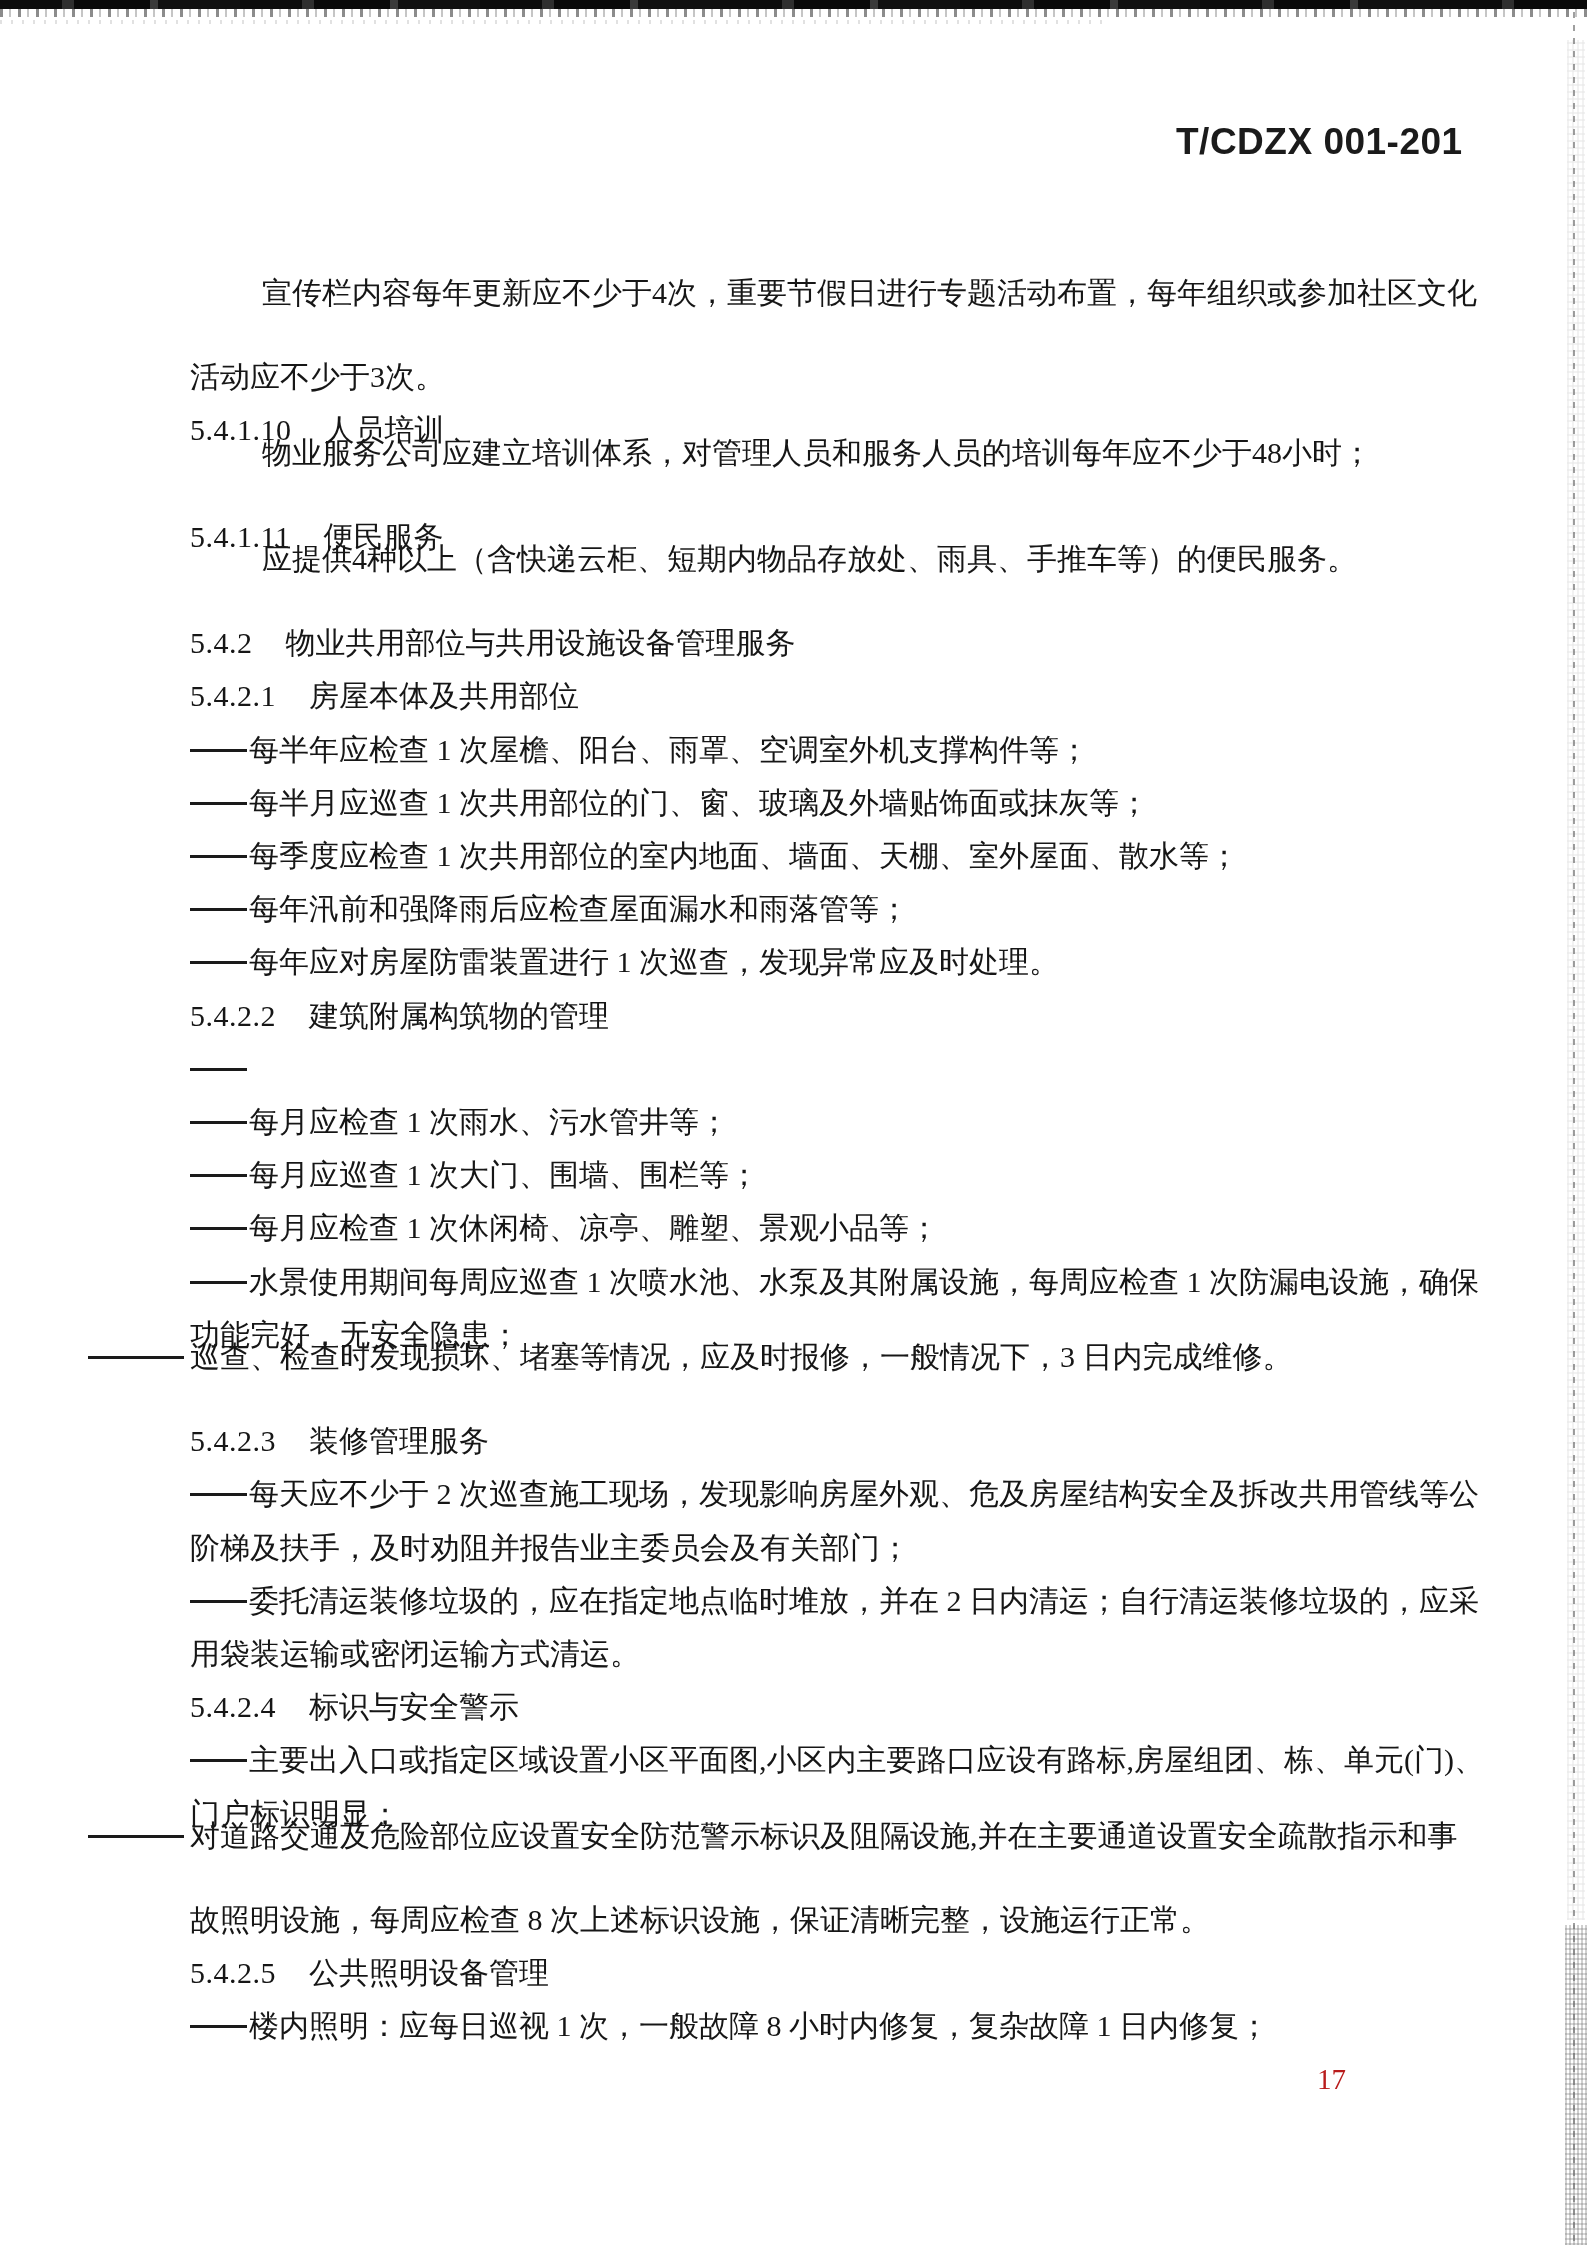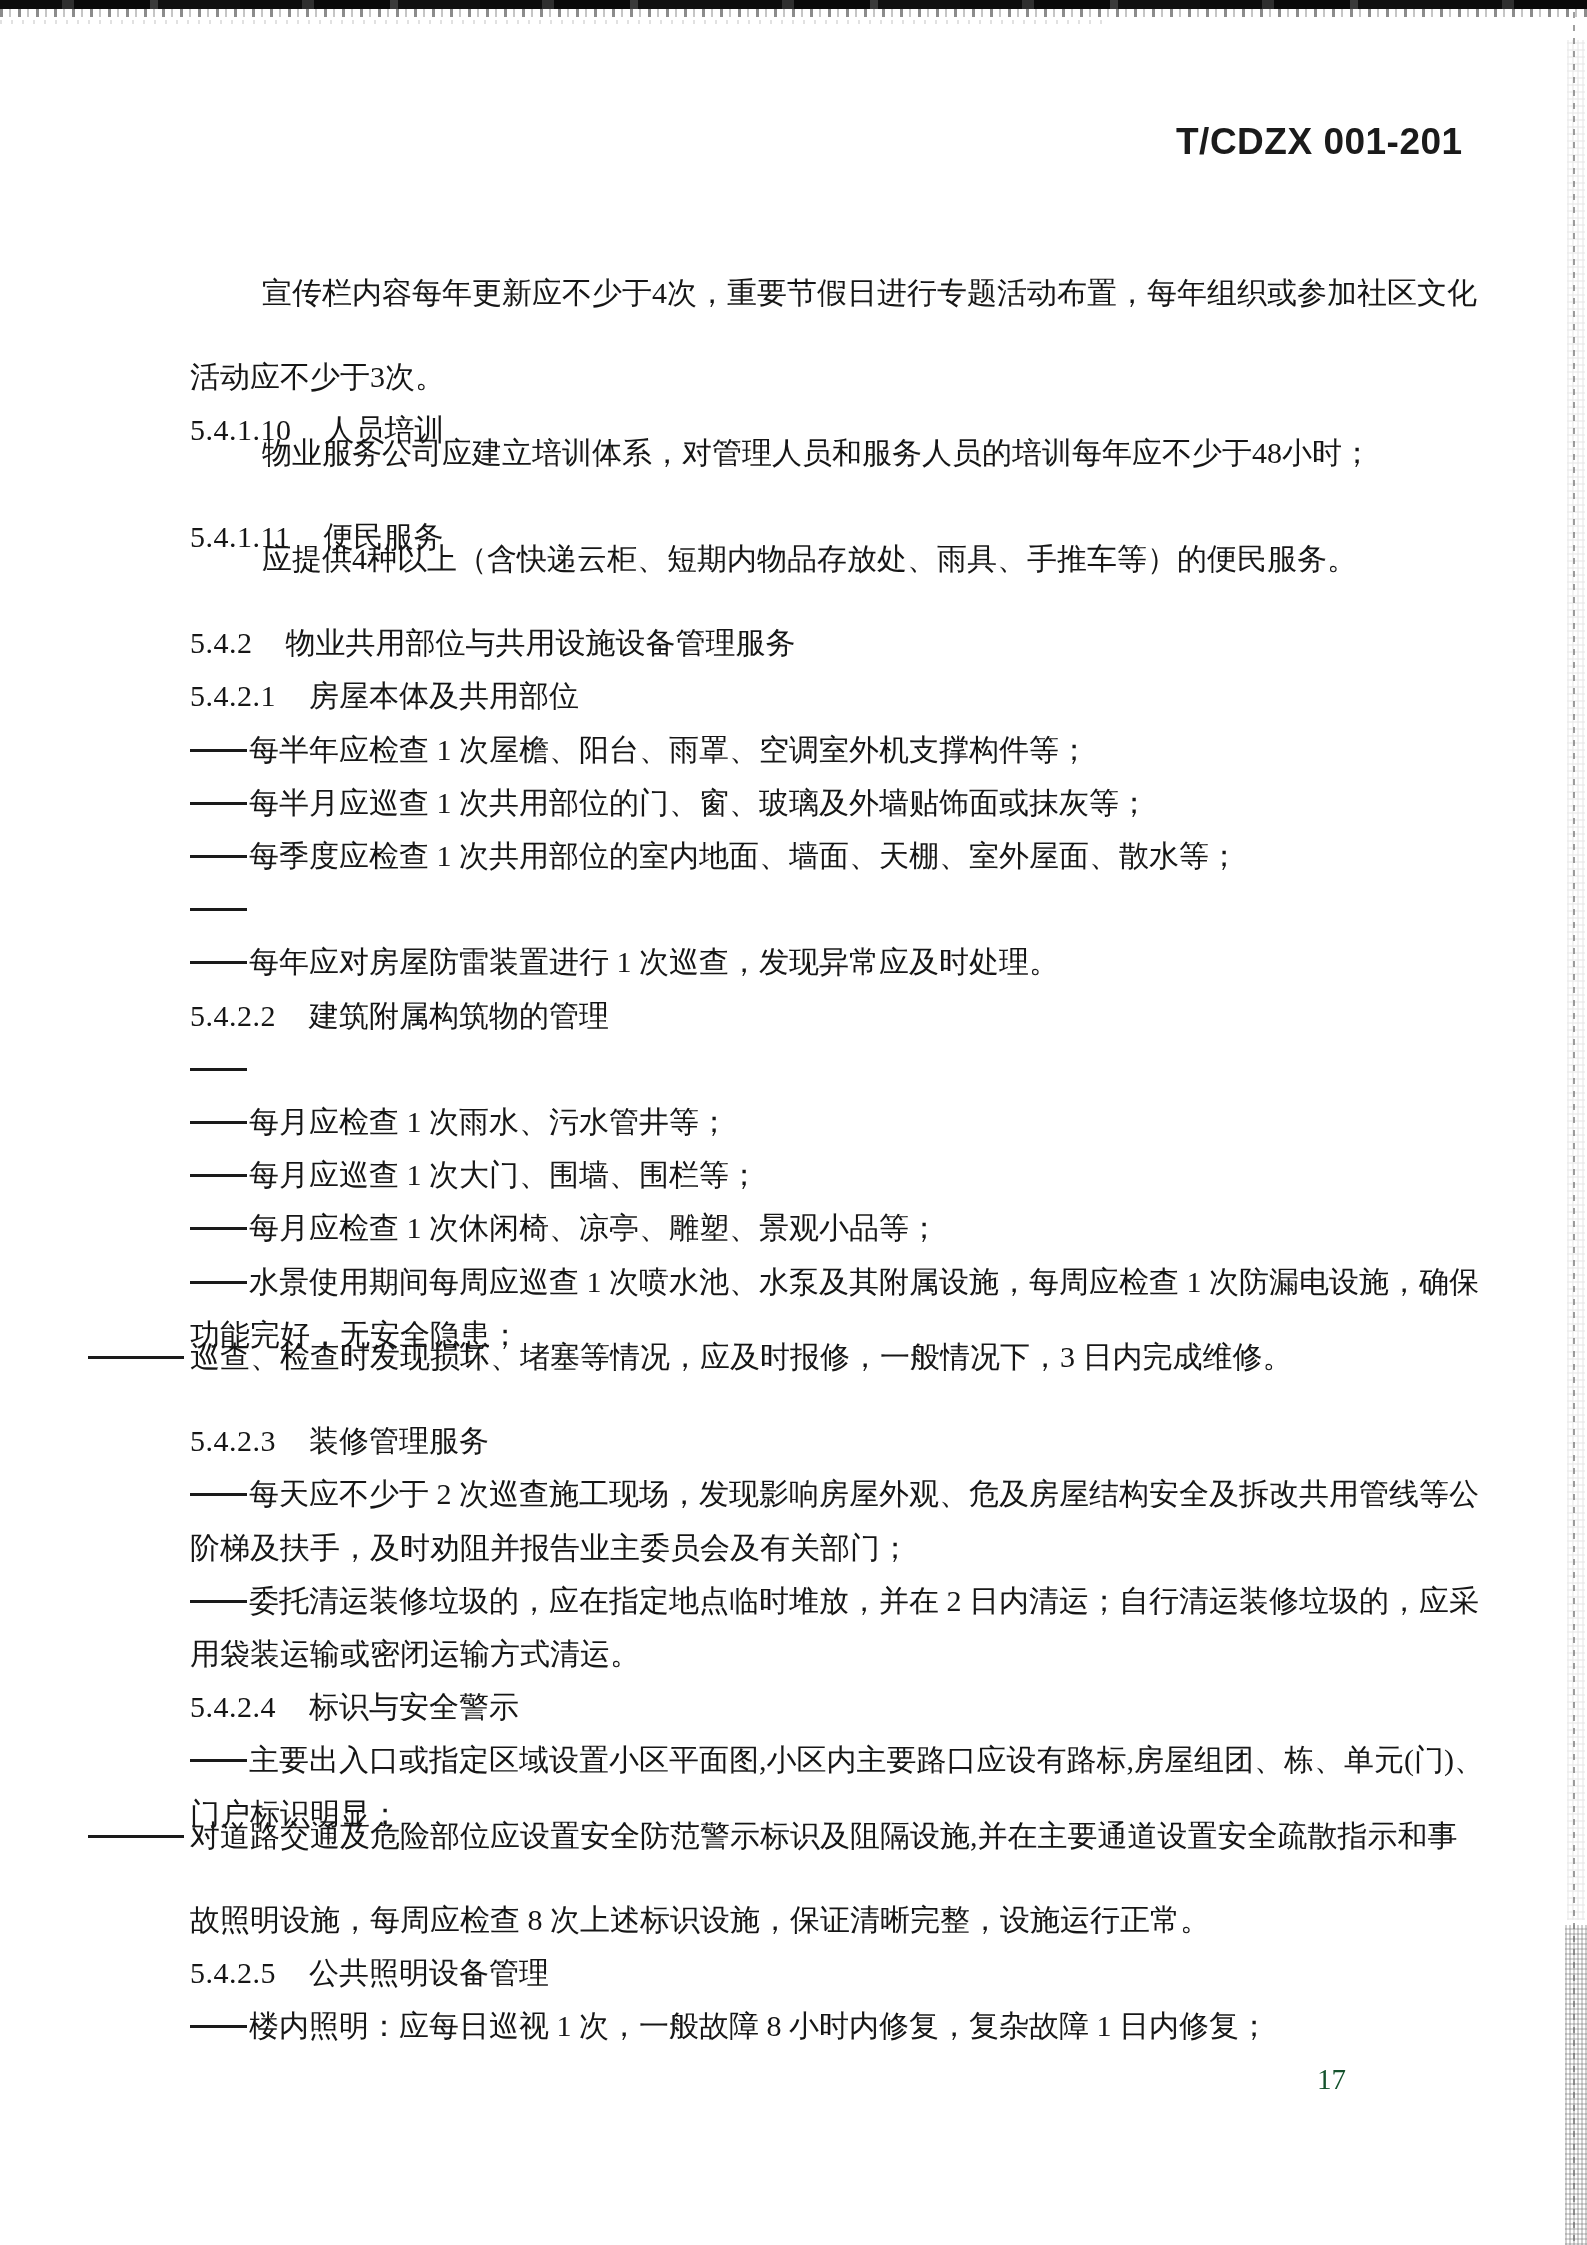--- a/index.html
+++ b/index.html
@@ -36,21 +36,21 @@
     background:
       repeating-linear-gradient(0deg,rgba(100,100,100,.5) 0 2px,transparent 2px 7px),
       repeating-linear-gradient(90deg,rgba(100,100,100,.5) 0 2px,transparent 2px 5px);
   }
   
   .doc-code{
     position:absolute;left:1176px;top:121px;
     font-family:"Liberation Sans","DejaVu Sans",sans-serif;
     font-size:37px;font-weight:600;letter-spacing:.5px;color:#1b1b1b;white-space:nowrap;
   }
-  .page-number{position:absolute;left:1317px;top:2063px;font-size:29px;color:#14532d;}
+  .page-number{position:absolute;left:1317px;top:2063px;font-size:29px;color:#b91c1c;}
   
   .line{position:absolute;white-space:nowrap;font-size:30px;line-height:38px;color:#161616;}
   .line.m{left:190px;margin-top:31px;}
   .line.indent{left:262px;}
   .line.outdent{left:88px;}
   .heading .h-num{margin-right:33px;letter-spacing:.5px;}
   .dash-bar{display:inline-block;height:3px;background:#1a1a1a;vertical-align:.27em;}
   .dash .dash-bar{width:57px;margin-right:2px;}
   .outdent .dash-bar{width:96px;margin-right:6px;}
 </style>
@@ -70,21 +70,21 @@
       <div class="line m" style="top: 327.2px;"><span>活动应不少于3次。</span></div>
       <div class="line m heading" style="top: 380.4px;"><span class="h-num">5.4.1.10</span><span>人员培训</span></div>
       <div class="line indent" style="top: 433.6px;"><span>物业服务公司应建立培训体系，对管理人员和服务人员的培训每年应不少于48小时；</span></div>
       <div class="line m heading" style="top: 486.8px;"><span class="h-num">5.4.1.11</span><span>便民服务</span></div>
       <div class="line indent" style="top: 540px;"><span>应提供4种以上（含快递云柜、短期内物品存放处、雨具、手推车等）的便民服务。</span></div>
       <div class="line m heading" style="top: 593.2px;"><span class="h-num">5.4.2</span><span>物业共用部位与共用设施设备管理服务</span></div>
       <div class="line m heading" style="top: 646.4px;"><span class="h-num">5.4.2.1</span><span>房屋本体及共用部位</span></div>
       <div class="line m dash" style="top: 699.6px;"><span class="dash-bar"></span><span>每半年应检查 1 次屋檐、阳台、雨罩、空调室外机支撑构件等；</span></div>
       <div class="line m dash" style="top: 752.8px;"><span class="dash-bar"></span><span>每半月应巡查 1 次共用部位的门、窗、玻璃及外墙贴饰面或抹灰等；</span></div>
       <div class="line m dash" style="top: 806px;"><span class="dash-bar"></span><span>每季度应检查 1 次共用部位的室内地面、墙面、天棚、室外屋面、散水等；</span></div>
-      <div class="line m dash" style="top: 859.2px;"><span class="dash-bar"></span></div>
+      <div class="line m dash" style="top: 859.2px;"><span class="dash-bar"></span><span>每年汛前和强降雨后应检查屋面漏水和雨落管等；</span></div>
       <div class="line m dash" style="top: 912.4px;"><span class="dash-bar"></span><span>每年应对房屋防雷装置进行 1 次巡查，发现异常应及时处理。</span></div>
       <div class="line m heading" style="top: 965.6px;"><span class="h-num">5.4.2.2</span><span>建筑附属构筑物的管理</span></div>
       <div class="line m dash" style="top: 1018.8px;"><span class="dash-bar"></span></div>
       <div class="line m dash" style="top: 1072px;"><span class="dash-bar"></span><span>每月应检查 1 次雨水、污水管井等；</span></div>
       <div class="line m dash" style="top: 1125.2px;"><span class="dash-bar"></span><span>每月应巡查 1 次大门、围墙、围栏等；</span></div>
       <div class="line m dash" style="top: 1178.4px;"><span class="dash-bar"></span><span>每月应检查 1 次休闲椅、凉亭、雕塑、景观小品等；</span></div>
       <div class="line m dash" style="top: 1231.6px;"><span class="dash-bar"></span><span>水景使用期间每周应巡查 1 次喷水池、水泵及其附属设施，每周应检查 1 次防漏电设施，确保</span></div>
       <div class="line m" style="top: 1284.8px;"><span>功能完好，无安全隐患；</span></div>
       <div class="line outdent dash" style="top: 1338px;"><span class="dash-bar"></span><span>巡查、检查时发现损坏、堵塞等情况，应及时报修，一般情况下，3 日内完成维修。</span></div>
       <div class="line m heading" style="top: 1391.2px;"><span class="h-num">5.4.2.3</span><span>装修管理服务</span></div>

